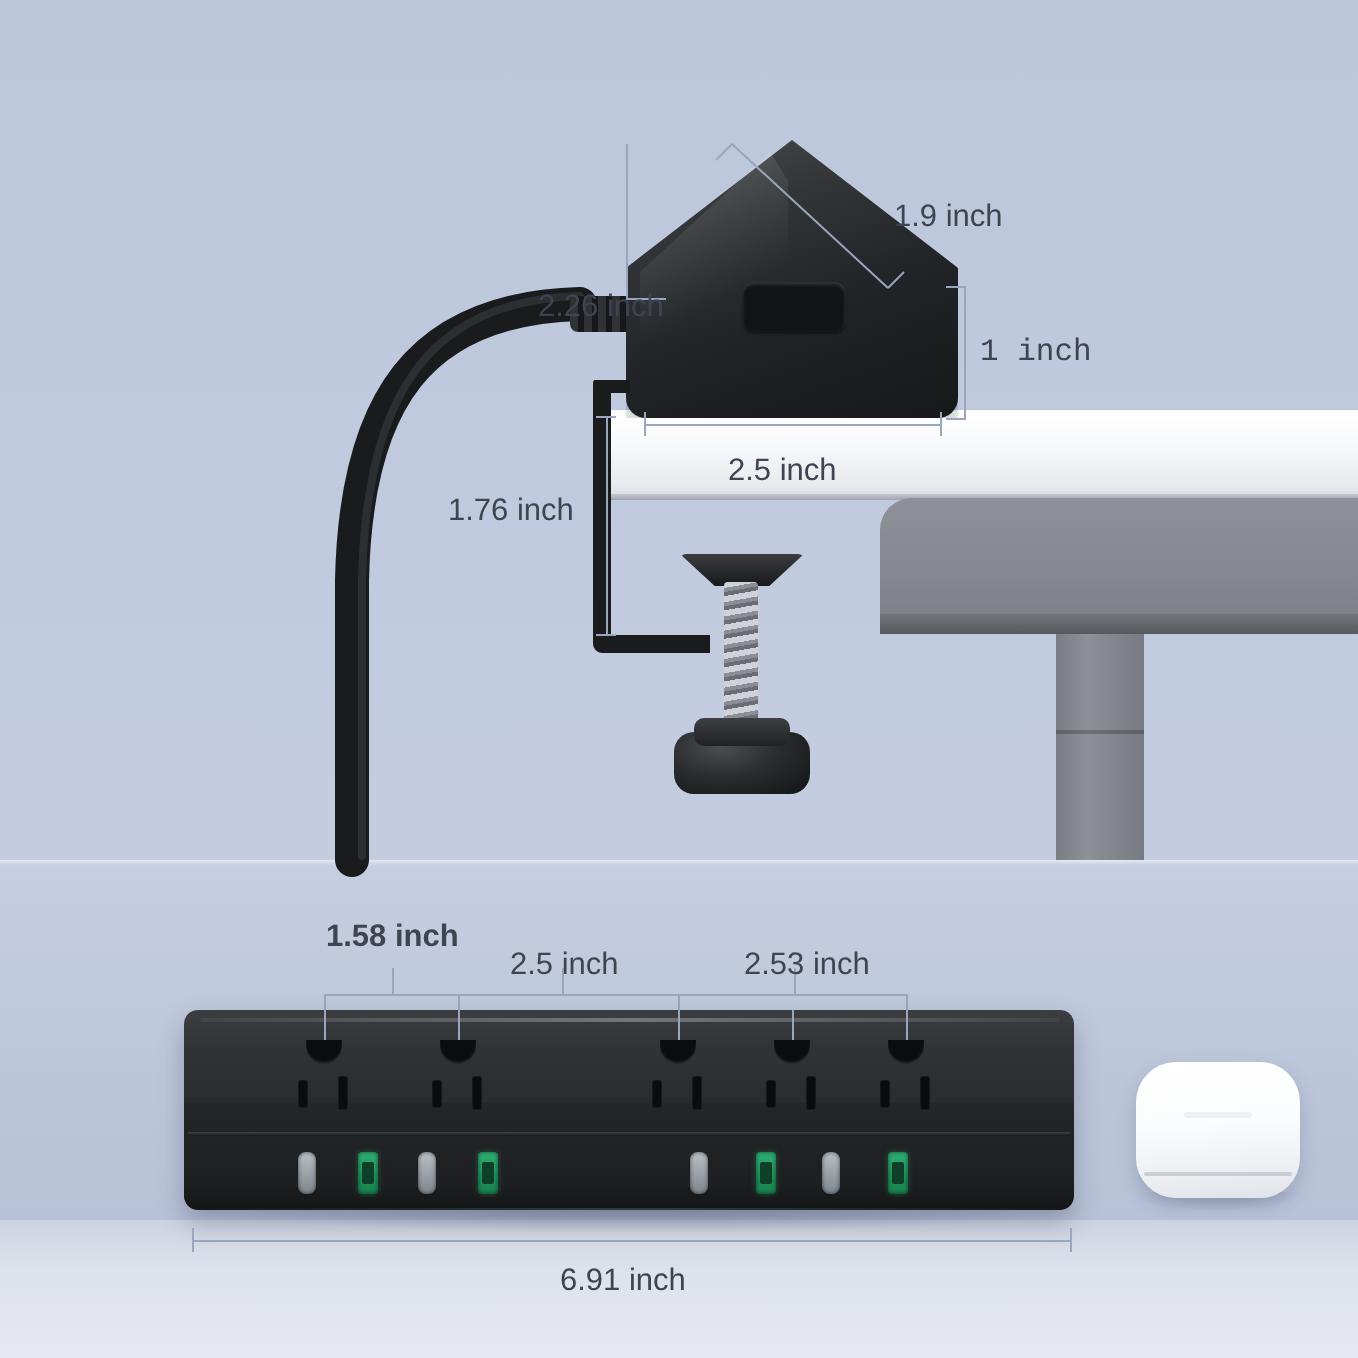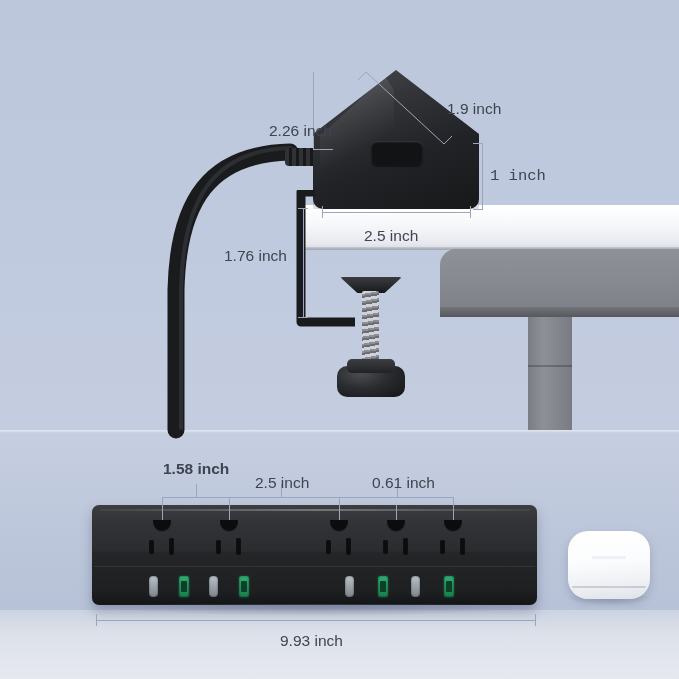--- a/index.html
+++ b/index.html
@@ -228,21 +228,21 @@
 
   <svg style="position:absolute;left:348px;top:60px;" width="180" height="110">
     <path d="M18 12 L96 84" stroke="#9aa6bd" stroke-width="1" fill="none"></path>
     <path d="M18 12 L10 20" stroke="#9aa6bd" stroke-width="1" fill="none"></path>
     <path d="M96 84 L104 76" stroke="#9aa6bd" stroke-width="1" fill="none"></path>
   </svg>
   <div class="dim-label" style="left:447px;top:88px;margin-top:12px;">1.9 inch</div>
 
   <div class="dim-line dim-v" style="left:313px;top:72px;height:78px;"></div>
   <div class="dim-line dim-h" style="left:313px;top:149px;width:20px;"></div>
-  <div class="dim-label" style="left:269px;top:122px;text-align:center;">2.26 inch</div>
+  <div class="dim-label" style="left:269px;top:145px;text-align:center;">2.26 inch</div>
 
   <div class="dim-line dim-v" style="left:482px;top:143px;height:67px;"></div>
   <div class="dim-line dim-h" style="left:473px;top:143px;width:10px;"></div>
   <div class="dim-line dim-h" style="left:473px;top:209px;width:10px;"></div>
   <div class="dim-label" style="left:490px;top:167px;font-family:Liberation Mono, monospace;">1 inch</div>
 
   <div class="dim-line dim-h" style="left:322px;top:212px;width:148px;"></div>
   <div class="dim-line dim-v" style="left:322px;top:206px;height:12px;"></div>
   <div class="dim-line dim-v" style="left:470px;top:206px;height:12px;"></div>
   <div class="dim-label" style="left:364px;top:227px;">2.5 inch</div>
@@ -259,21 +259,21 @@
   <div class="dim-label" style="left:163px;top:460px;font-weight:bold;">1.58 inch</div>
 
   <div class="dim-line dim-h" style="left:230px;top:497px;width:110px;"></div>
   <div class="dim-line dim-v" style="left:339px;top:497px;height:8px;"></div>
   <div class="dim-line dim-v" style="left:281px;top:484px;height:13px;"></div>
   <div class="dim-label" style="left:255px;top:474px;">2.5 inch</div>
 
   <div class="dim-line dim-h" style="left:340px;top:497px;width:114px;"></div>
   <div class="dim-line dim-v" style="left:453px;top:497px;height:8px;"></div>
   <div class="dim-line dim-v" style="left:397px;top:484px;height:13px;"></div>
-  <div class="dim-label" style="left:372px;top:474px;">0.61 inch</div>
+  <div class="dim-label" style="left:372px;top:474px;">2.53 inch</div>
 
   <div class="strip-face-left"></div>
   <div class="strip"></div>
   <div class="strip-hi"></div>
   <div class="strip-seam"></div>
   <div class="strip-shadow"></div>
 
   <div class="outlet" style="left:140px;top:520px;">
     <div class="gnd"></div>
     <div class="slot l"></div>
@@ -311,20 +311,20 @@
   <div class="usb c" style="left:209px;top:576px;"></div>
   <div class="usb a" style="left:239px;top:576px;"></div>
   <div class="usb c" style="left:345px;top:576px;"></div>
   <div class="usb a" style="left:378px;top:576px;"></div>
   <div class="usb c" style="left:411px;top:576px;"></div>
   <div class="usb a" style="left:444px;top:576px;"></div>
 
   <div class="dim-line dim-h" style="left:96px;top:620px;width:440px;"></div>
   <div class="dim-line dim-v" style="left:96px;top:614px;height:12px;"></div>
   <div class="dim-line dim-v" style="left:535px;top:614px;height:12px;"></div>
-  <div class="dim-label" style="left:280px;top:632px;">9.93 inch</div>
+  <div class="dim-label" style="left:280px;top:632px;">6.91 inch</div>
 
   <div class="buds-shadow"></div>
   <div class="buds"></div>
   <div class="buds-line"></div>
   <div class="buds-lid"></div>
 
 </div>
 
 </body></html>

